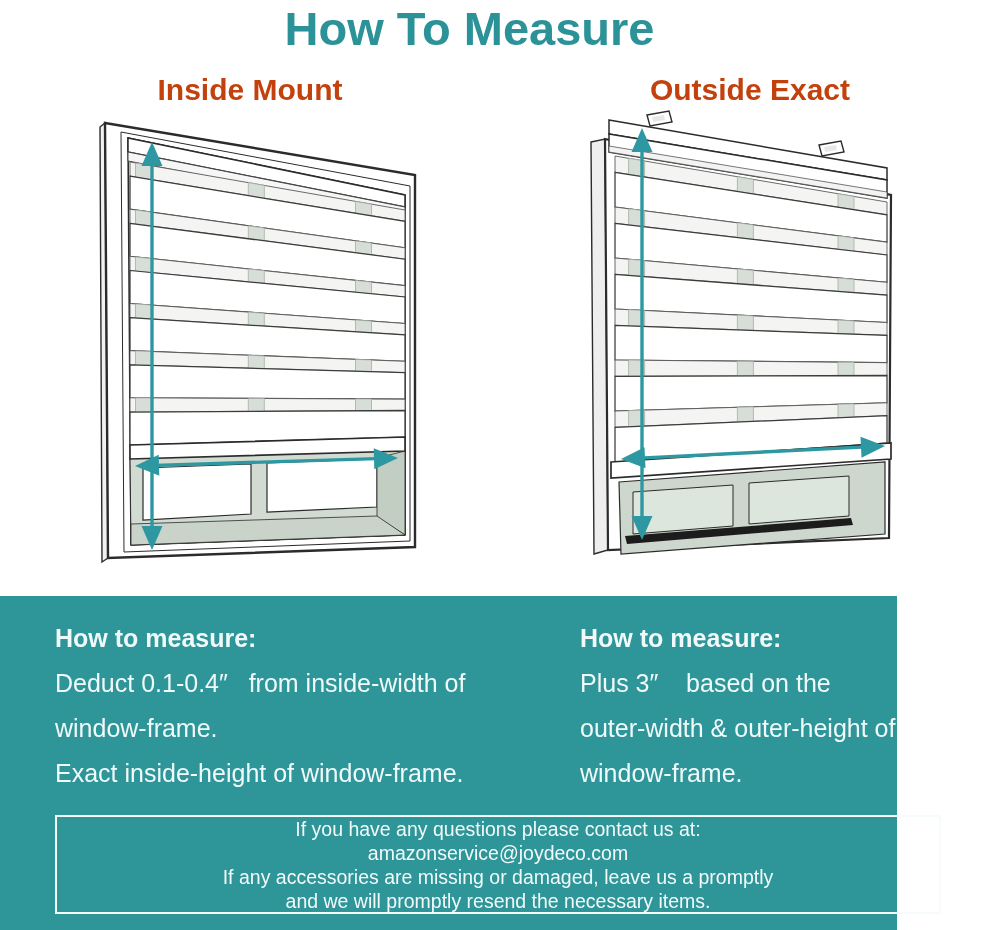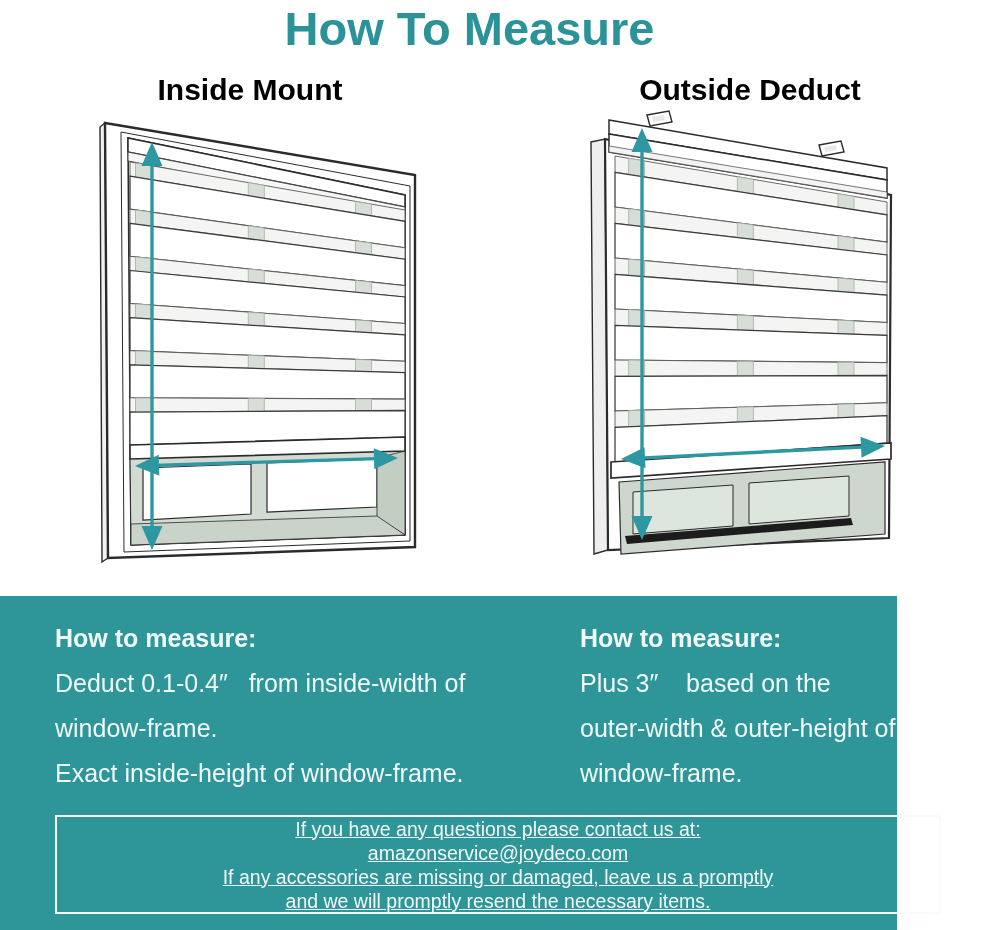--- a/index.html
+++ b/index.html
@@ -7,21 +7,21 @@
     position:relative;width:1000px;height:930px;overflow:hidden;background:#ffffff;
     font-family:"Liberation Sans","DejaVu Sans",sans-serif;
   }
   .title{
     position:absolute;top:0;left:0;width:939px;margin:0;
     text-align:center;font-size:47px;line-height:58px;font-weight:700;
     color:#2B9298;letter-spacing:0px;
   }
   .mount-label{
     position:absolute;top:72px;width:500px;text-align:center;
-    font-size:30px;font-weight:700;color:#000000;line-height:36px;
+    font-size:30px;font-weight:700;color:#c2410c;line-height:36px;
   }
   .mount-label.left{left:0;}
   .mount-label.right{left:500px;}
   .diagram{position:absolute;}
   #svg-inside{left:88px;top:110px;}
   #svg-outside{left:555px;top:110px;}
   .teal-section{
     position:absolute;left:0;top:596px;width:897px;height:334px;
     background:#2E9598;color:#F0FAFA;
   }
@@ -29,31 +29,31 @@
   .ins-col.col-left{left:55px;}
   .ins-col.col-right{left:580px;}
   .ins-heading{font-weight:700;white-space:pre-wrap;}
   .ins-line{white-space:pre-wrap;}
   .contact-box{
     position:absolute;left:55px;top:219px;width:886px;height:99px;
     box-sizing:border-box;border:2px solid #F6FBFB;
     display:flex;flex-direction:column;justify-content:center;
     text-align:center;font-size:19.5px;line-height:24px;color:#F2FAFA;
   }
-  .contact-line{white-space:pre-wrap;text-decoration:underline;}
+  .contact-line{white-space:pre-wrap;}
 </style>
 </head>
 <body>
 
 <div class="page">
 
   <h1 class="title">How To Measure</h1>
 
   <div class="mount-label left">Inside Mount</div>
-  <div class="mount-label right">Outside Deduct</div>
+  <div class="mount-label right">Outside Exact</div>
 
   <svg id="svg-inside" class="diagram" width="400" height="480" viewBox="0 0 400 480">
 
     <polygon points="12,17 17,13 20,448 14,452" fill="#f1f1f1" stroke="#2b2b2b" stroke-width="1.4"></polygon>
 
     <polygon points="17,13 327,65 327,437 20,448" fill="#ffffff" stroke="#2b2b2b" stroke-width="2.4"></polygon>
 
     <polygon points="33,22 322,76 322,431 36,442" fill="none" stroke="#2b2b2b" stroke-width="1"></polygon>
 
     <polygon points="40,28 317,85 317,425 43,435" fill="#fdfdfd" stroke="#2b2b2b" stroke-width="1.6"></polygon>

